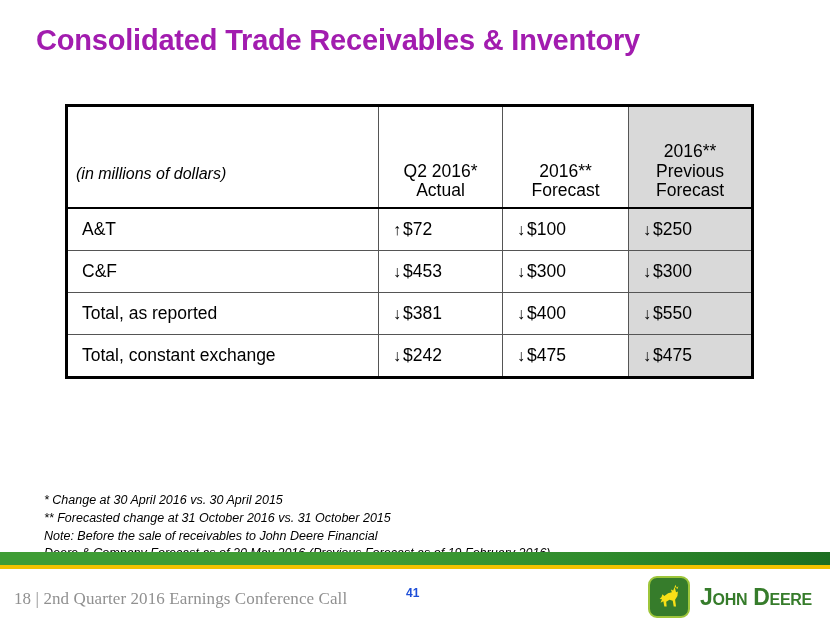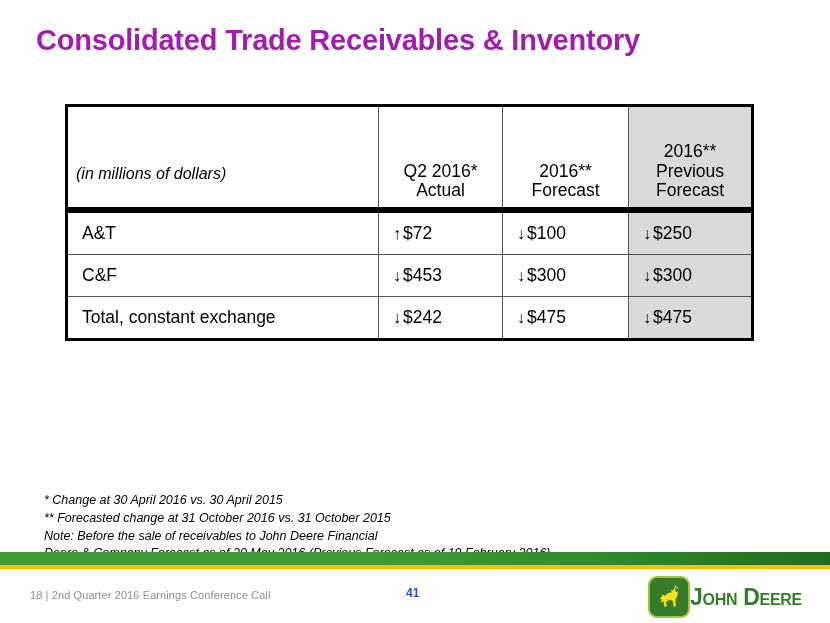--- a/index.html
+++ b/index.html
@@ -57,21 +57,21 @@
   col.c-q2    { width: 124px; }
   col.c-fc    { width: 126px; }
   col.c-prev  { width: 124px; }
 
   tr.header-row td {
     height: 76px;
     text-align: center;
     vertical-align: bottom;
     padding-bottom: 6px;
     line-height: 1.12;
-    border-bottom: 6px solid #000000;
+    border-bottom: 2px solid #000000;
   }
   tr.header-row td.label-cell {
     text-align: left;
     padding-left: 8px;
     padding-bottom: 24px;
     font-style: italic;
     font-size: 16px;
   }
   tr.data-row td {
     height: 41px;
@@ -120,42 +120,43 @@
     left: 0;
     top: 565px;
     width: 830px;
     height: 4px;
     background: #f2c200;
   }
 
   
   #footer-left {
     position: absolute;
-    left: 30px;
+    left: 14px;
     top: 589px;
-    font-size: 11px;
+    font-size: 17px;
     color: #909090;
     white-space: nowrap;
     letter-spacing: 0.1px;
+    font-family: Liberation Serif, serif;
   }
   #footer-pagenum {
     position: absolute;
     left: 406px;
     top: 586px;
     font-size: 12px;
     font-weight: bold;
     color: #1d4ed8;
   }
   #logo {
     position: absolute;
     left: 648px;
     top: 576px;
     display: flex;
     align-items: center;
-    gap: 0;
+    gap: 10px;
   }
   #logo-mark {
     width: 42px;
     height: 42px;
     border-radius: 9px;
     background: #367C2B;
     border: 2px solid #9ec63b;
     box-sizing: border-box;
     display: flex;
     align-items: center;
@@ -208,20 +209,26 @@
         <td class="num-cell shaded"><span class="arrow">↓</span><span>$250</span></td>
       </tr>
 
       <tr class="data-row">
         <td class="label-cell">C&amp;F</td>
         <td class="num-cell"><span class="arrow">↓</span><span>$453</span></td>
         <td class="num-cell"><span class="arrow">↓</span><span>$300</span></td>
         <td class="num-cell shaded"><span class="arrow">↓</span><span>$300</span></td>
       </tr>
 
+      <tr class="data-row">
+        <td class="label-cell">Total, as reported</td>
+        <td class="num-cell"><span class="arrow">↓</span><span>$381</span></td>
+        <td class="num-cell"><span class="arrow">↓</span><span>$400</span></td>
+        <td class="num-cell shaded"><span class="arrow">↓</span><span>$550</span></td>
+      </tr>
 
       <tr class="data-row">
         <td class="label-cell">Total, constant exchange</td>
         <td class="num-cell"><span class="arrow">↓</span><span>$242</span></td>
         <td class="num-cell"><span class="arrow">↓</span><span>$475</span></td>
         <td class="num-cell shaded"><span class="arrow">↓</span><span>$475</span></td>
       </tr>
     </tbody>
   </table>
 </div>

